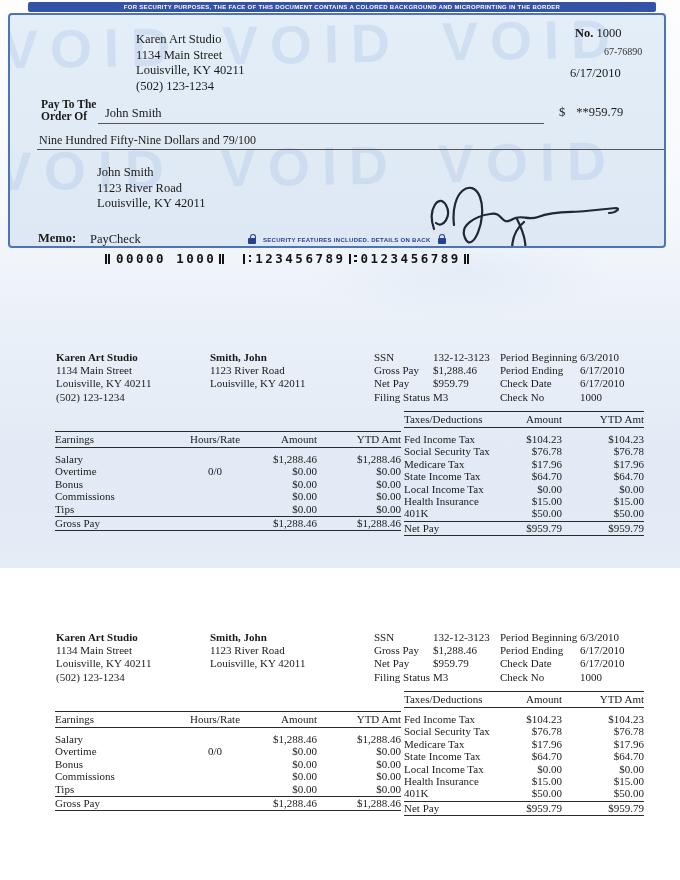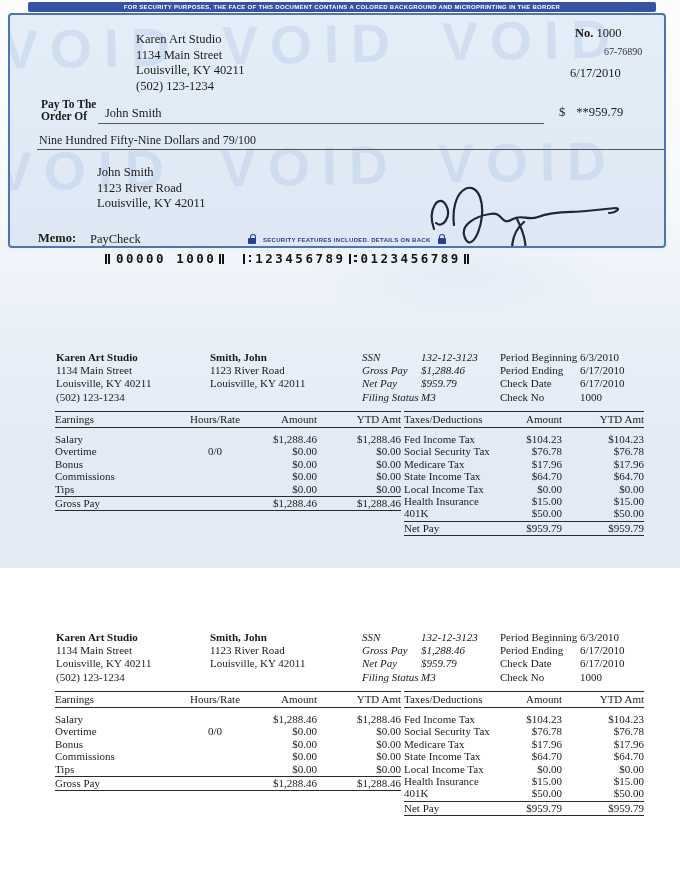--- a/index.html
+++ b/index.html
@@ -67,25 +67,25 @@
 
   
   .stub { position:absolute; left:45px; width:622px; font-size:11px; }
   .stub1 { top:351px; }
   .stub2 { top:631px; }
   .stub-head { position:relative; height:60px; line-height:13.2px; }
   .sh-company  { position:absolute; left:11px;  top:0; }
   .sh-employee { position:absolute; left:165px; top:0; }
   .b { font-weight:bold; }
   .sh-info { position:absolute; top:0; display:grid; line-height:13.2px; }
-  .sh-info-a { left:317px; grid-template-columns:59px auto;font-style:italic; }
+  .sh-info-a { left:329px; grid-template-columns:59px auto; }
   .sh-info-b { left:455px; grid-template-columns:80px auto; }
 
   .tables { display:flex; align-items:flex-start; }
-  .t-earn { margin-left:10px; width:346px; }
+  .t-earn { margin-left:10px; width:346px;margin-top:20px; }
   .t-ded  { margin-left:3px; width:240px; }
   .earn-cols { display:grid; grid-template-columns:130px 60px 72px 1fr; }
   .earn-cols > :nth-child(2) { text-align:center; }
   .earn-cols > :nth-child(3), .earn-cols > :nth-child(4) { text-align:right; }
   .ded-cols { display:grid; grid-template-columns:105px 53px 1fr; }
   .ded-cols > :nth-child(2), .ded-cols > :nth-child(3) { text-align:right; }
   .thead { border-top:1px solid #2a2a2a; border-bottom:1px solid #2a2a2a;
            padding:1px 0 2px; margin-bottom:5px; line-height:12px; }
   .trow { line-height:12.4px; }
   .ttotal { border-top:1px solid #2a2a2a; border-bottom:1px solid #2a2a2a;

